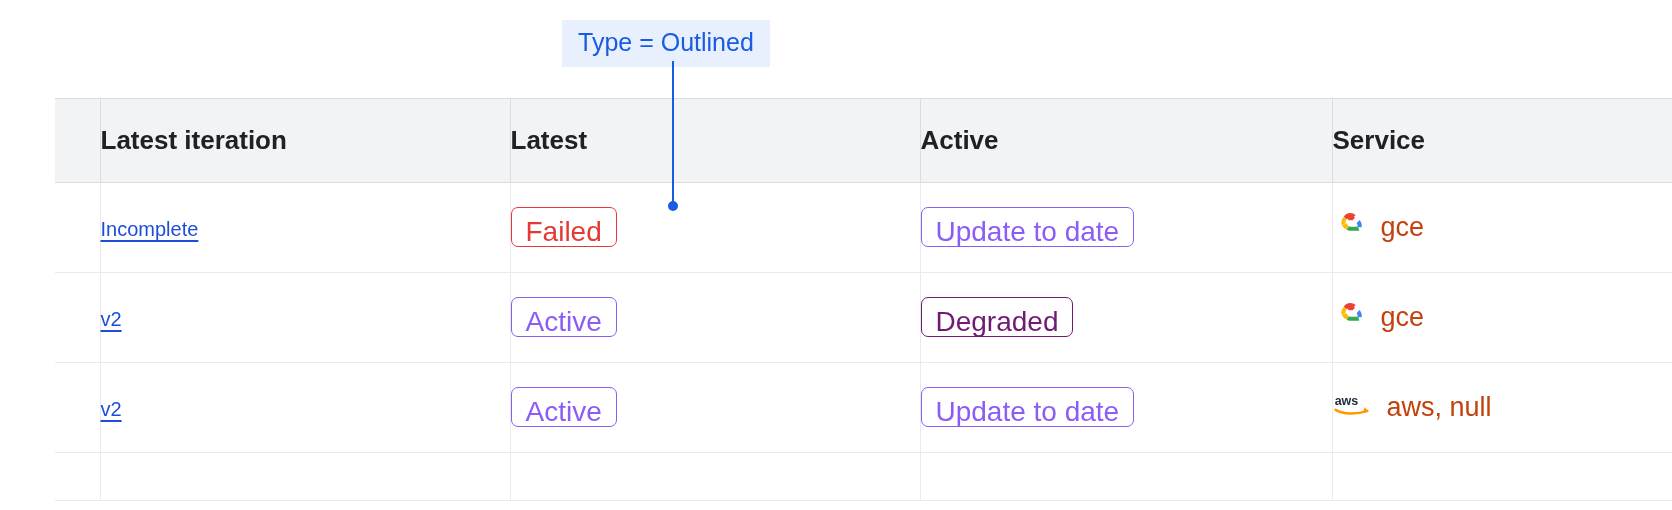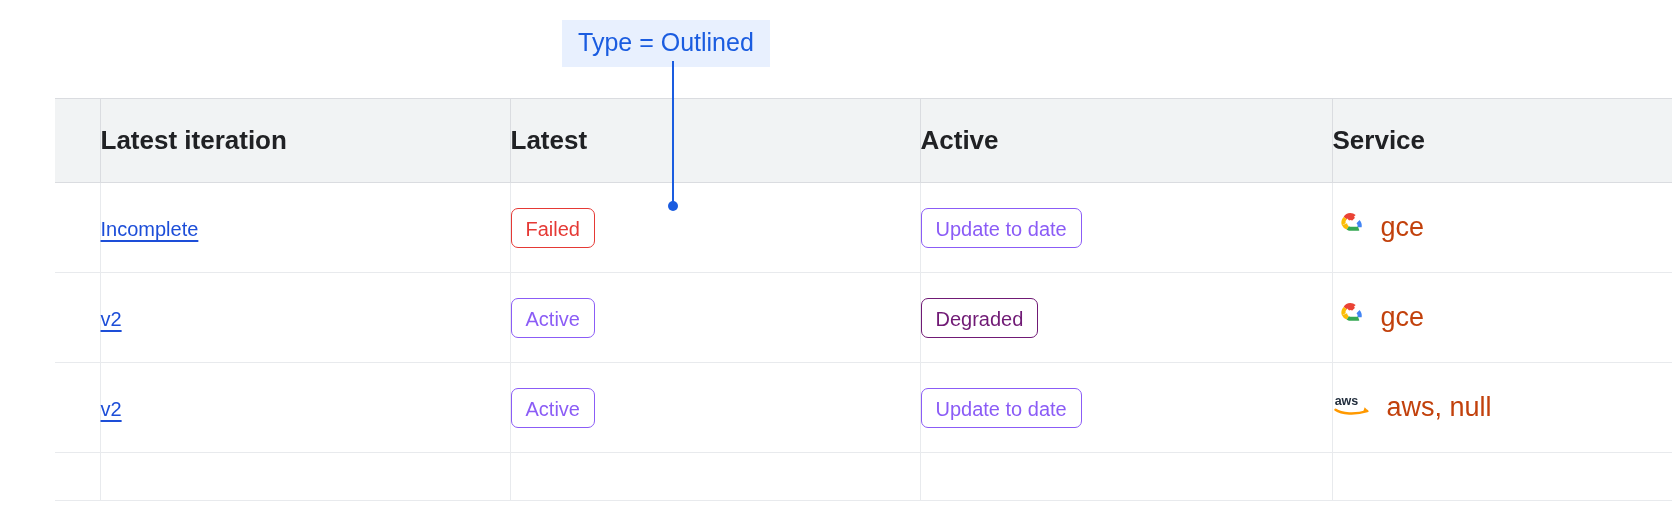--- a/index.html
+++ b/index.html
@@ -102,23 +102,23 @@
     color: #1d4ed8;
     text-decoration: underline;
     text-decoration-thickness: 2px;
     text-underline-offset: 4px;
     cursor: pointer;
   }
 
   
   .chip {
     display: inline-block;
-    font-size: 20px;
+    font-size: 28px;
     line-height: 1;
-    padding: 10px 14px 8px 14px;
+    padding: 10px 14px 0 14px;
     border-radius: 7px;
     border: 1.8px solid currentColor;
     background: transparent;
     white-space: nowrap;
     cursor: pointer;
   }
   .chip-red    { color: #e53935; }
   .chip-green  { color: #8b5cf6; }
   .chip-orange { color: #701a75; }
 

